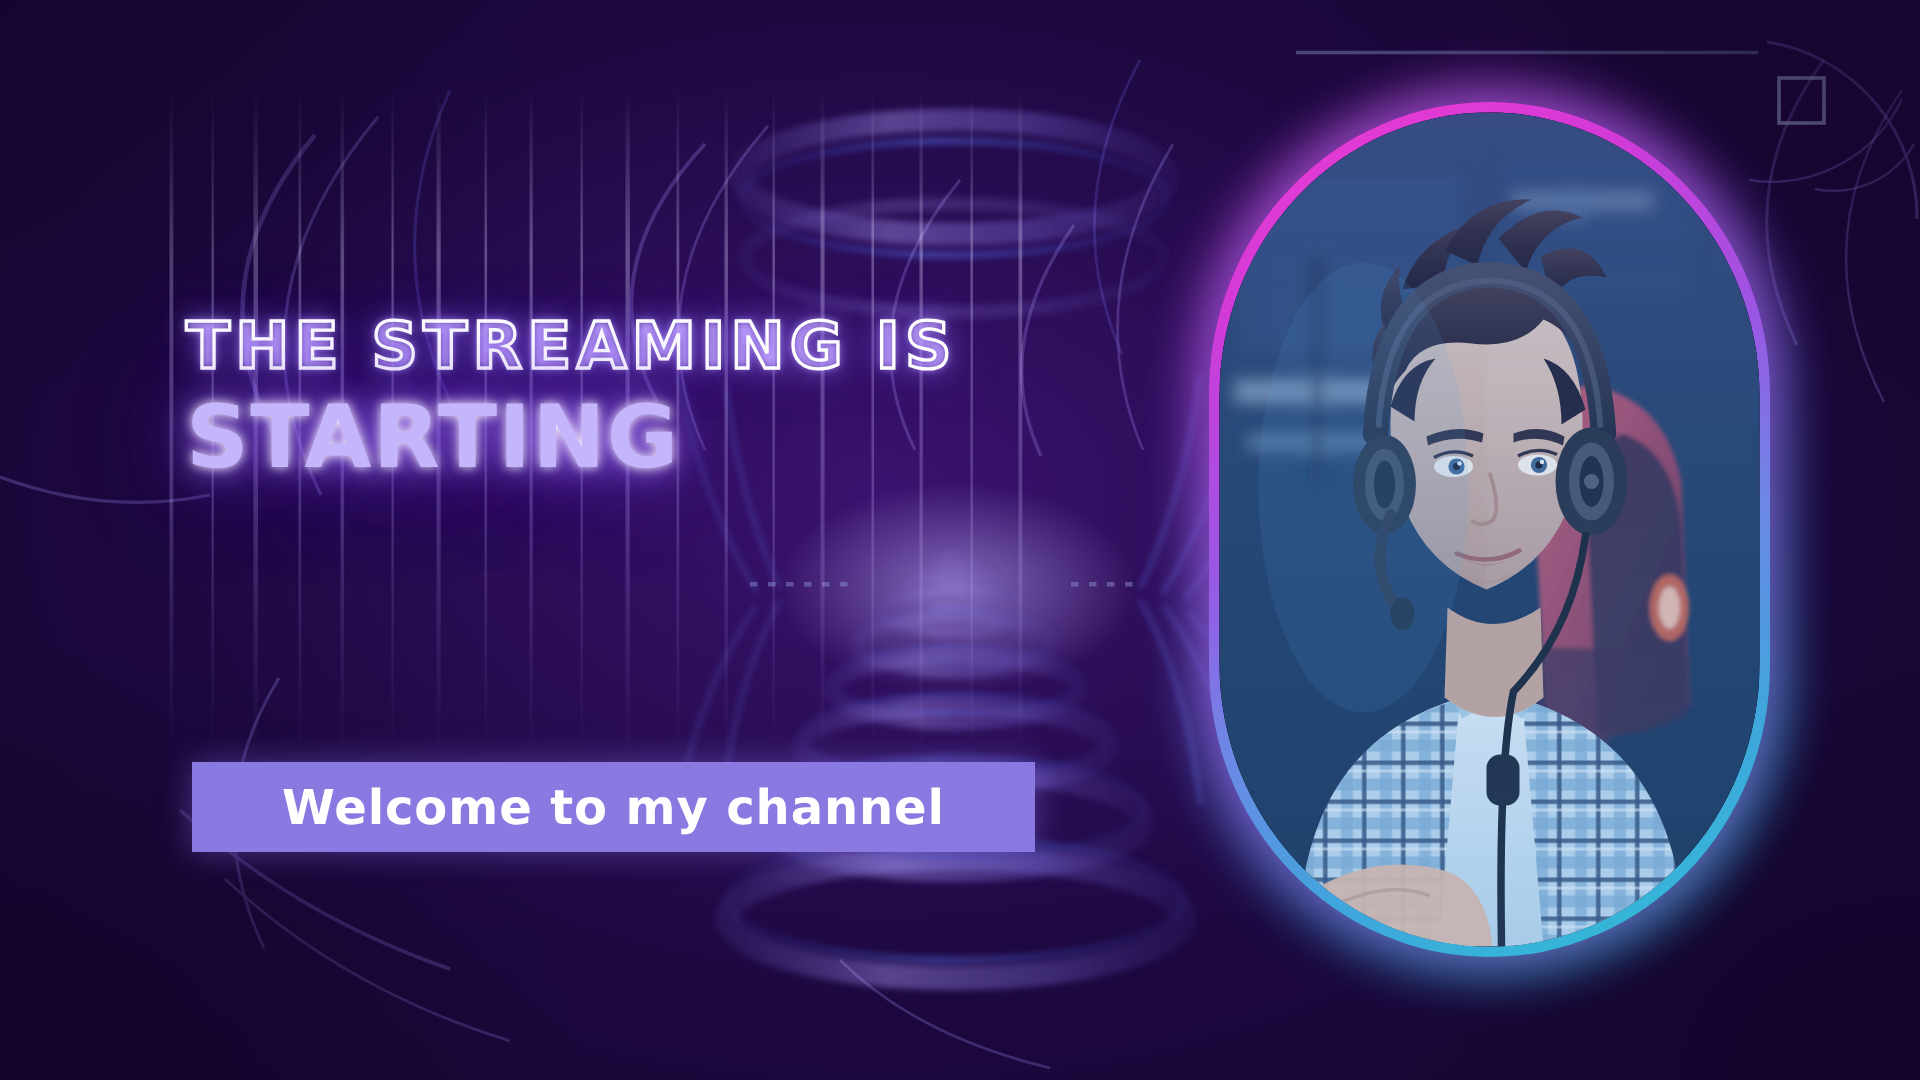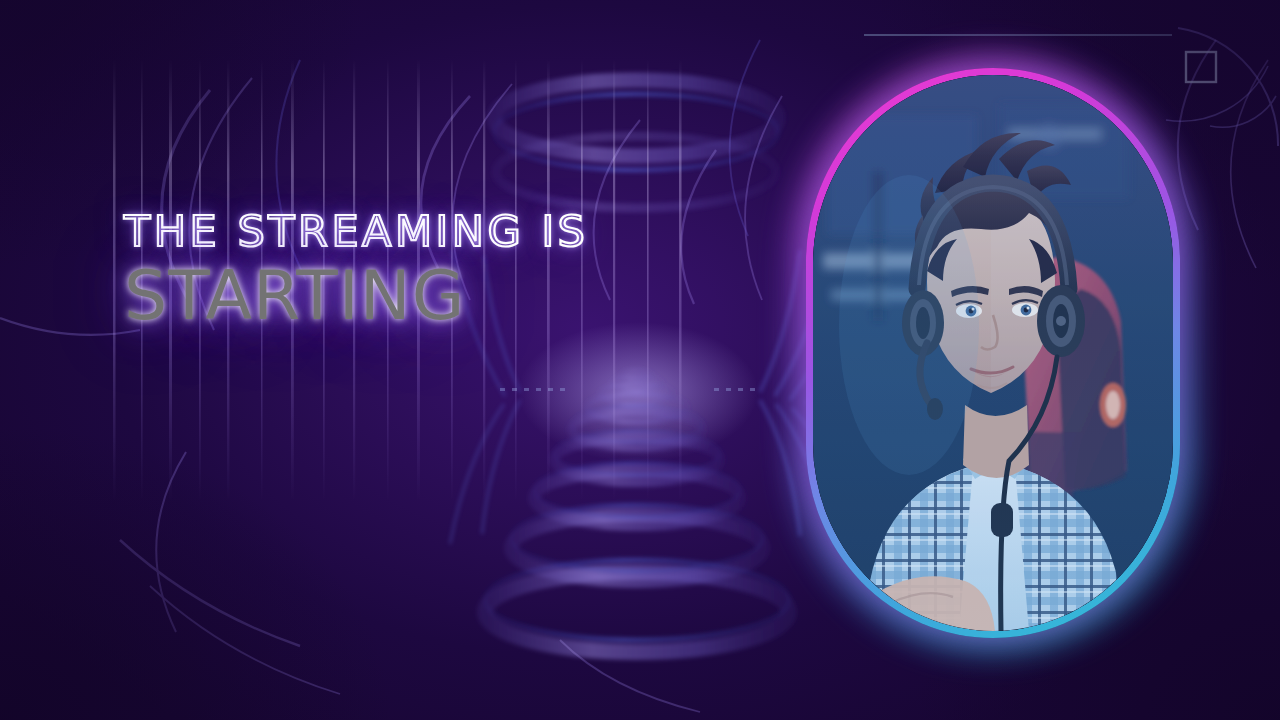--- a/index.html
+++ b/index.html
@@ -58,40 +58,40 @@
 
   
   .text-block {
     position:absolute;
     left:124px; top:210px;
     width:600px;
   }
 
   .eyebrow {
     font-size:43px;
-    font-weight:normal;
+    font-weight:bold;
     letter-spacing:3.5px;
     line-height:1;
     color:transparent;
     -webkit-text-stroke:2.2px #ffffff;
     text-shadow:
       0 0 6px rgba(190,160,255,.95),
       0 0 18px rgba(150,110,255,.75),
       0 0 34px rgba(120,80,235,.55);
     white-space:nowrap;
     font-family:"DejaVu Sans", sans-serif;
   }
 
   .headline {
     margin-top:10px;
-    font-size:68px;
-    font-weight:normal;
+    font-size:58px;
+    font-weight:bold;
     line-height:.98;
     letter-spacing:1px;
-    color:#737373;
+    color:#c4b5fd;
     text-shadow:
       0 0 7px rgba(255,255,255,.95),
       0 0 20px rgba(168,120,255,.95),
       0 0 42px rgba(124,72,240,.85),
       0 0 72px rgba(96,48,210,.62);
     font-family:"DejaVu Sans", sans-serif;
     white-space:nowrap;
   }
   .headline .l2 { display:block; margin-top:12px; }
 
@@ -308,20 +308,23 @@
   <div class="vignette"></div>
 
   <div class="text-block">
 
     <div class="eyebrow">THE STREAMING IS</div>
 
     <div class="headline">
       <span>STARTING</span>
     </div>
 
+    <div class="ribbon">
+      <span class="ribbon-text">Welcome to my channel</span>
+    </div>
   </div>
 
   <div class="portrait-wrap">
     <div class="portrait-glow"></div>
     <div class="portrait-frame">
       <div class="portrait-inner">
 
         <svg class="photo" viewBox="0 0 360 556" preserveAspectRatio="xMidYMid slice">
           <defs>
             <linearGradient id="roomBg" x1="0" y1="0" x2="0" y2="1">

